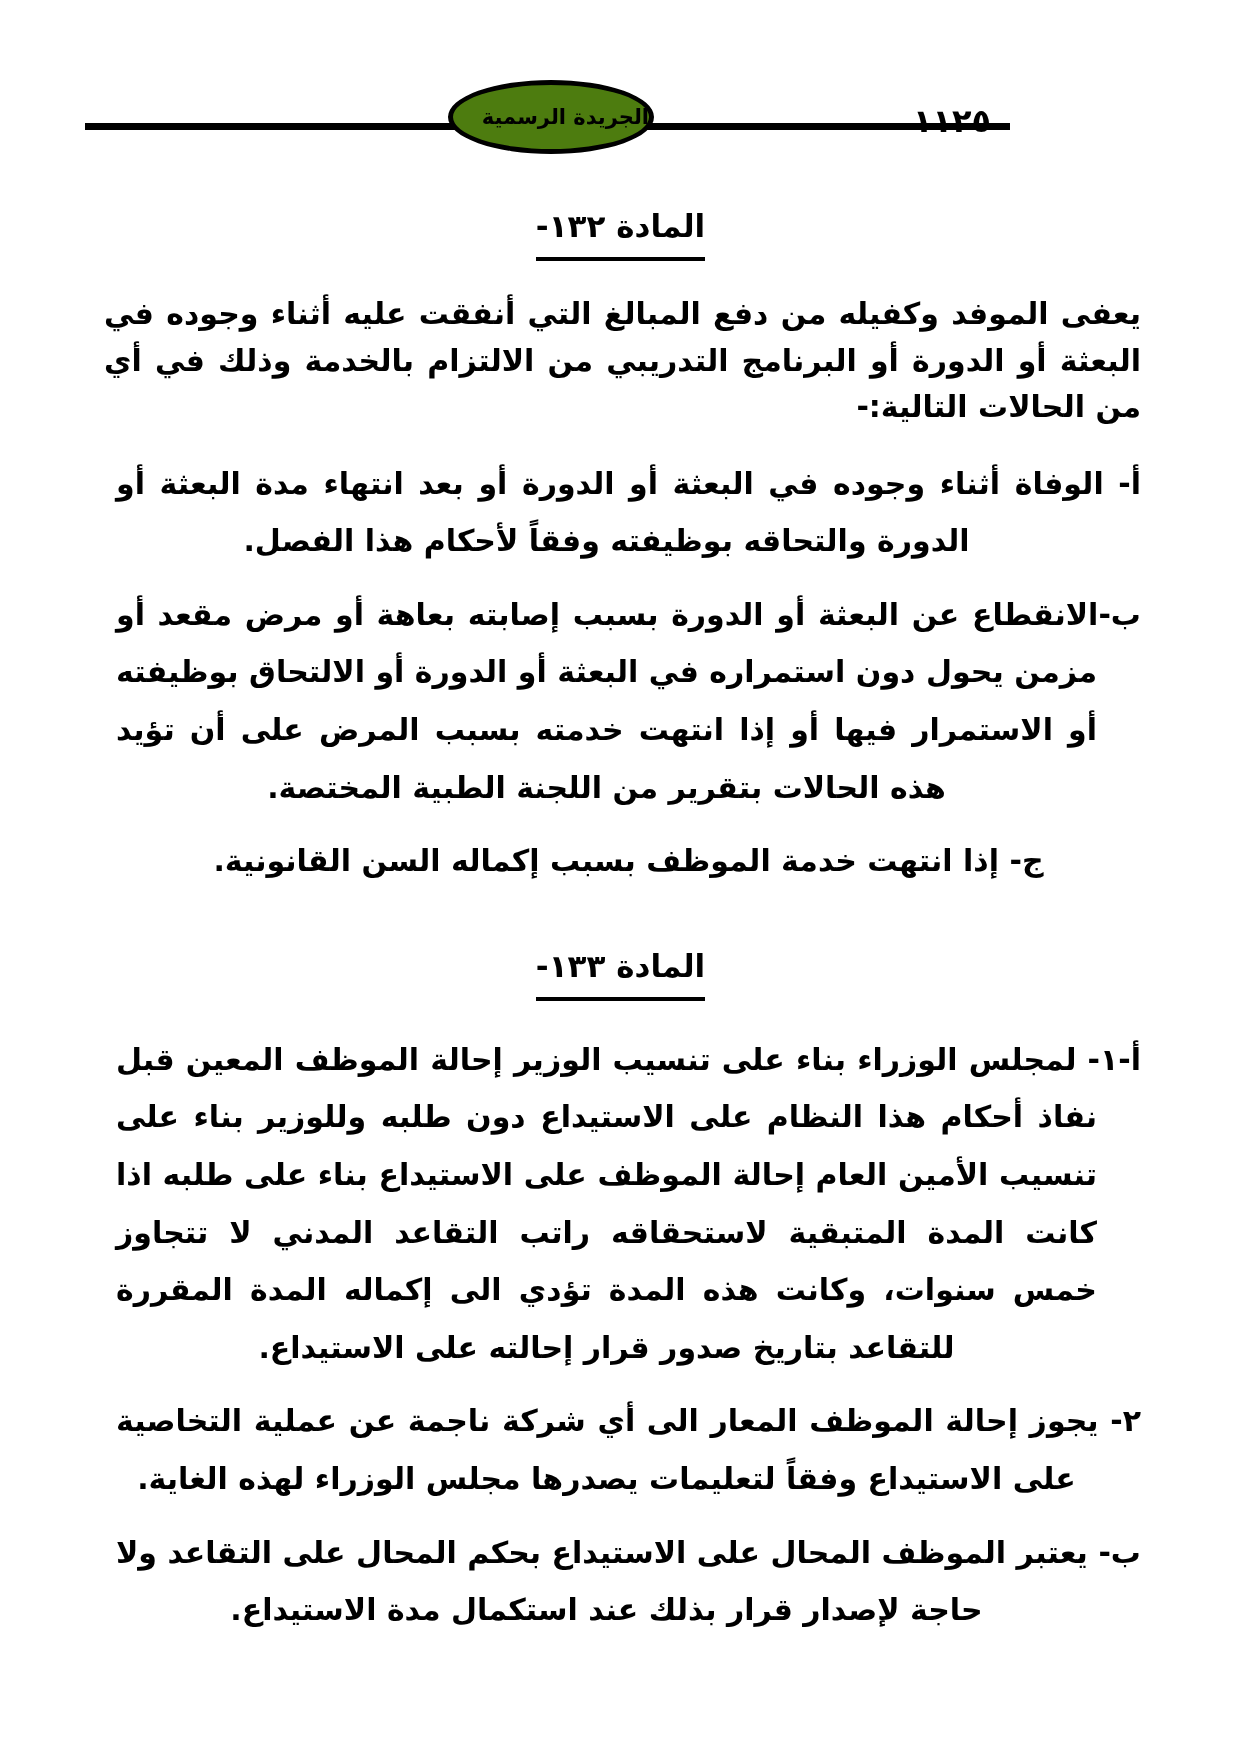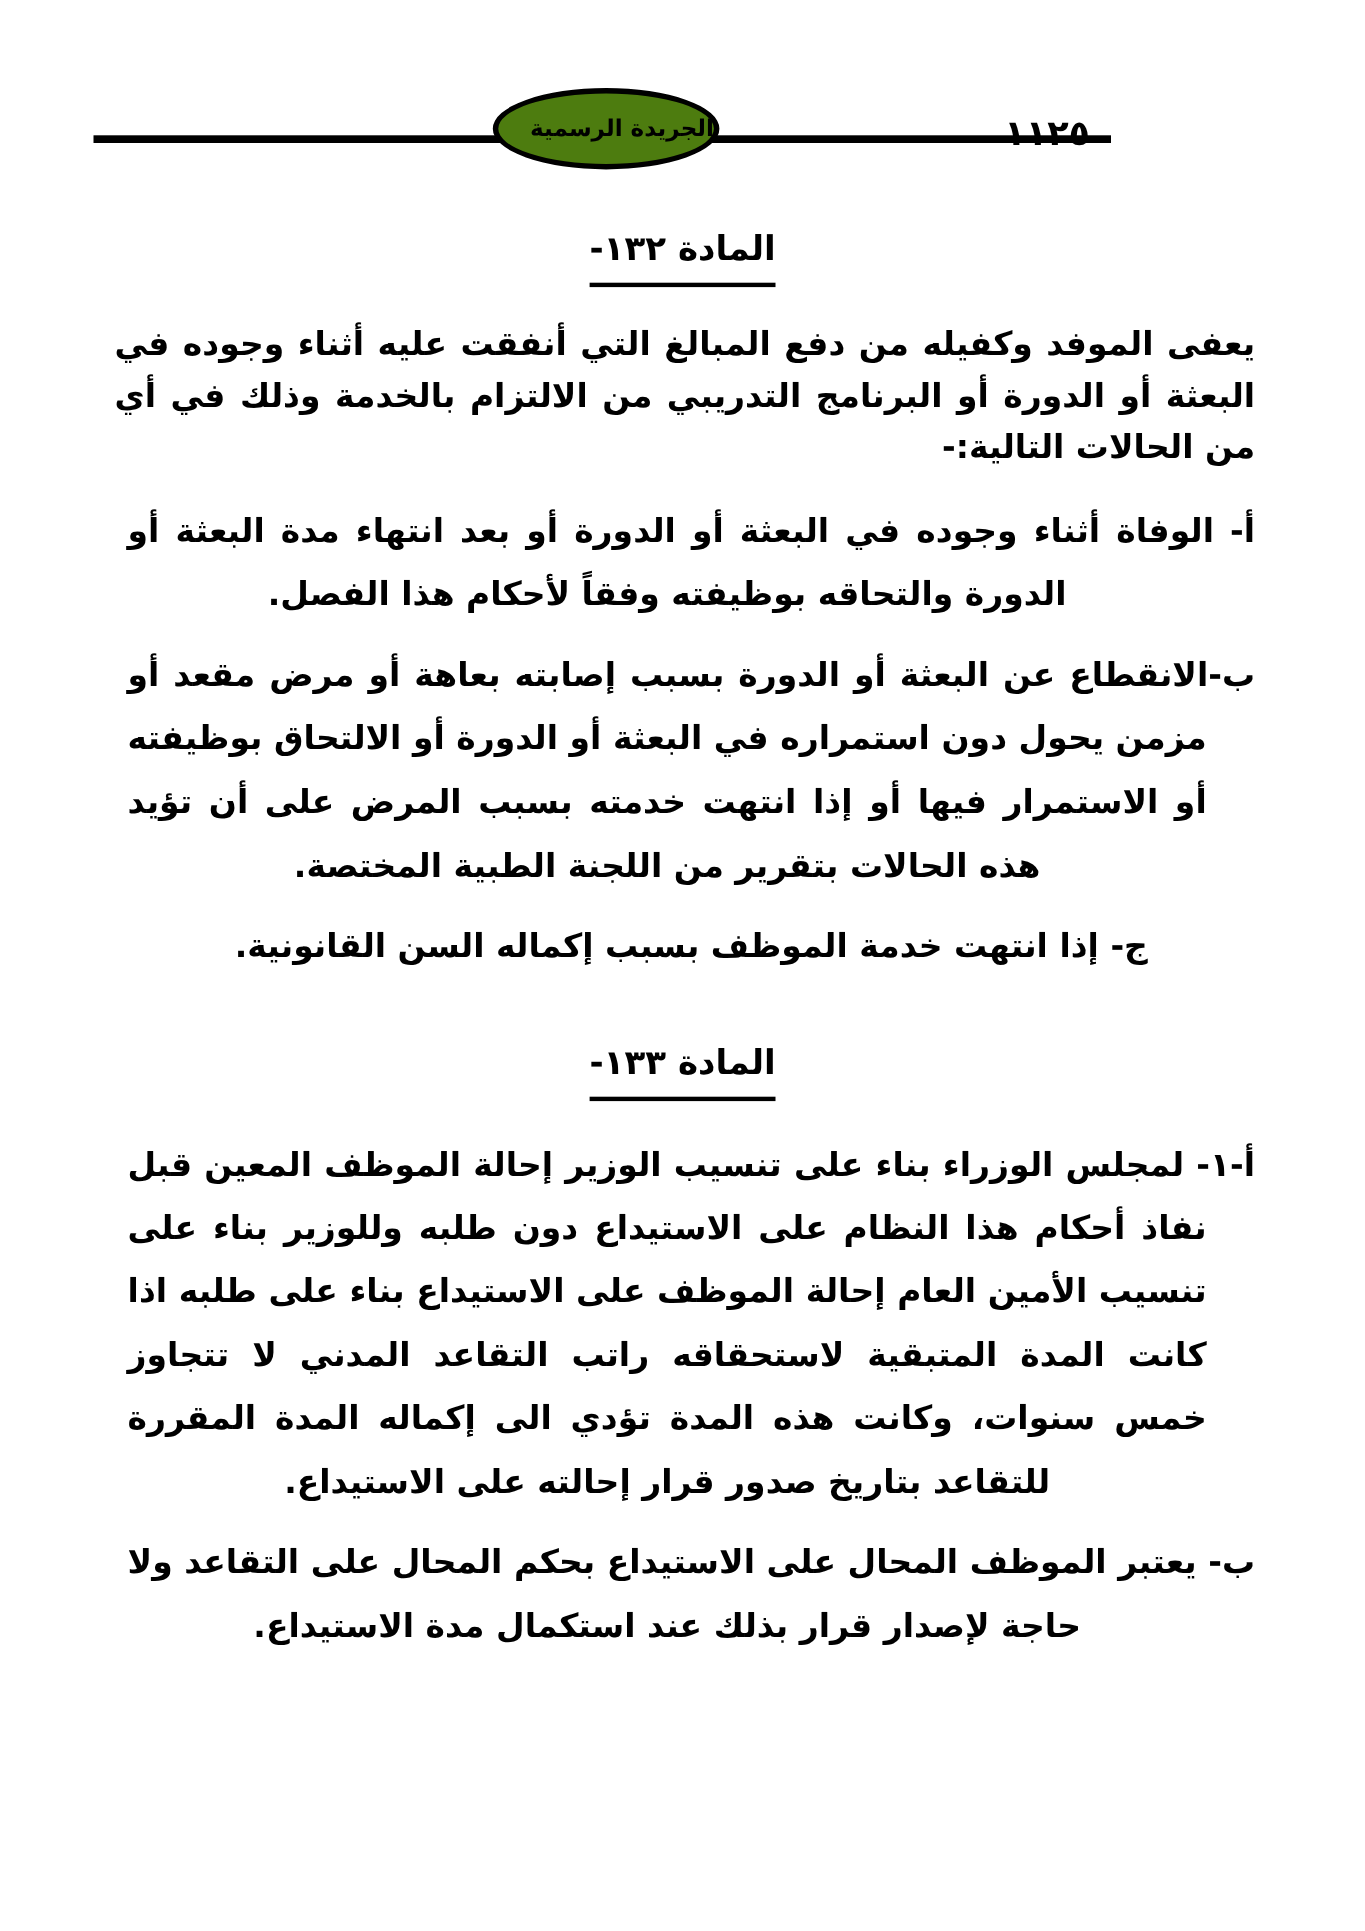--- a/index.html
+++ b/index.html
@@ -107,17 +107,18 @@
       <p class="item">أ- الوفاة أثناء وجوده في البعثة أو الدورة أو بعد انتهاء مدة البعثة أو الدورة والتحاقه بوظيفته وفقاً لأحكام هذا الفصل.</p>
       <p class="item">ب-الانقطاع عن البعثة أو الدورة بسبب إصابته بعاهة أو مرض مقعد أو مزمن يحول دون استمراره في البعثة أو الدورة أو الالتحاق بوظيفته أو الاستمرار فيها أو إذا انتهت خدمته بسبب المرض على أن تؤيد هذه الحالات بتقرير من اللجنة الطبية المختصة.</p>
       <p class="item single-center">ج- إذا انتهت خدمة الموظف بسبب إكماله السن القانونية.</p>
     </section>
 
     <section class="article">
       <div class="heading-row">
         <span class="article-heading">المادة ١٣٣-</span>
       </div>
       <p class="item">أ-١- لمجلس الوزراء بناء على تنسيب الوزير إحالة الموظف المعين قبل نفاذ أحكام هذا النظام على الاستيداع دون طلبه وللوزير بناء على تنسيب الأمين العام إحالة الموظف على الاستيداع بناء على طلبه اذا كانت المدة المتبقية لاستحقاقه راتب التقاعد المدني لا تتجاوز خمس سنوات، وكانت هذه المدة تؤدي الى إكماله المدة المقررة للتقاعد بتاريخ صدور قرار إحالته على الاستيداع.</p>
+      <p class="item">٢- يجوز إحالة الموظف المعار الى أي شركة ناجمة عن عملية التخاصية على الاستيداع وفقاً لتعليمات يصدرها مجلس الوزراء لهذه الغاية.</p>
       <p class="item">ب- يعتبر الموظف المحال على الاستيداع بحكم المحال على التقاعد ولا حاجة لإصدار قرار بذلك عند استكمال مدة الاستيداع.</p>
     </section>
 
   </div>
 </div>
 
 </body></html>

